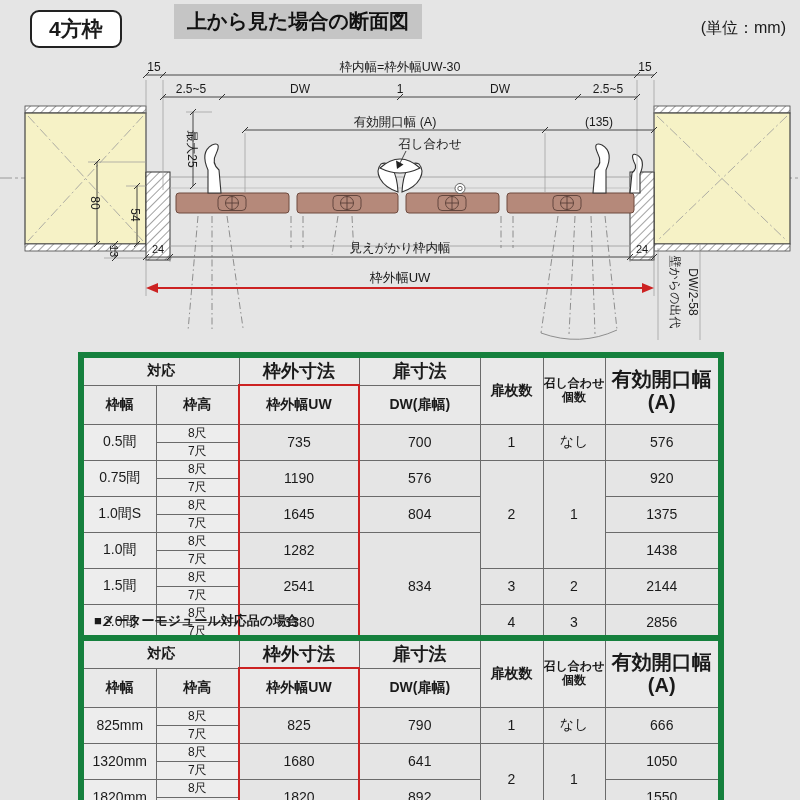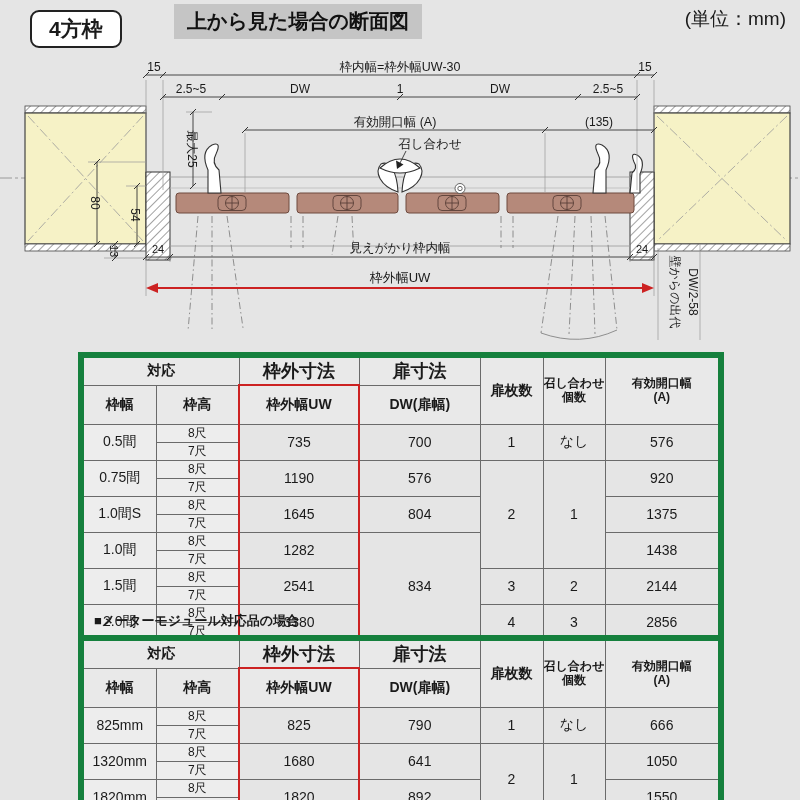--- a/index.html
+++ b/index.html
@@ -3,35 +3,35 @@
 <meta charset="utf-8">
 <style>
   html,body{margin:0;padding:0;background:#fff;}
   .page{position:relative;width:800px;height:800px;background:#e5e5e5;overflow:hidden;
         font-family:"Liberation Sans","DejaVu Sans",sans-serif;color:#1a1a1a;}
   
   .badge{position:absolute;left:30px;top:10px;border:2px solid #222;border-radius:9px;
          padding:3px 17px;font-size:21px;font-weight:bold;background:#fff;}
   .sec-title{position:absolute;left:174px;top:4px;background:#c5c5c5;color:#111;
          padding:4px 13px;font-size:20px;font-weight:bold;}
-  .unit{position:absolute;right:14px;top:6px;font-size:19px;text-align:center;}
+  .unit{position:absolute;right:14px;top:18px;font-size:16px;text-align:center;}
   
   svg{position:absolute;left:0;top:55px;}
   svg text{font-family:"Liberation Sans","DejaVu Sans",sans-serif;fill:#1a1a1a;}
   
   table.spec{position:absolute;left:78px;border-collapse:collapse;table-layout:fixed;width:640px;
              font-size:14px;}
   table.spec th,table.spec td{border:1px solid #6a6a6a;text-align:center;vertical-align:middle;
              padding:0;overflow:hidden;}
   table.spec th{background:#e9e9e9;font-weight:bold;}
   table.spec td.gray{background:#ededed;}
   tr.hrow1{height:30px;} tr.hrow2{height:39px;} tr.sub1{height:15px;} tr.sub2{height:16px;}
   .big{font-size:18px;} .mid{font-size:14px;}
   .pre{white-space:pre-line;line-height:1.15;font-size:12px;}
-  .openhd{white-space:pre-line;line-height:1.15;font-size:12px;}
+  .openhd{white-space:pre-line;line-height:1.15;font-size:20px;}
   td.hcell{font-size:12px;}
   .uwcol{border-left:2.5px solid #cc2222 !important;border-right:2.5px solid #cc2222 !important;}
   .uwhead{border-top:2.5px solid #cc2222 !important;}
   .uwlast{border-bottom:2.5px solid #cc2222 !important;}
   .note{position:absolute;left:94px;top:612px;font-size:13px;font-weight:600;}
   .outer{border:6px solid #15803d;}
 </style>
 </head>
 <body>
 

